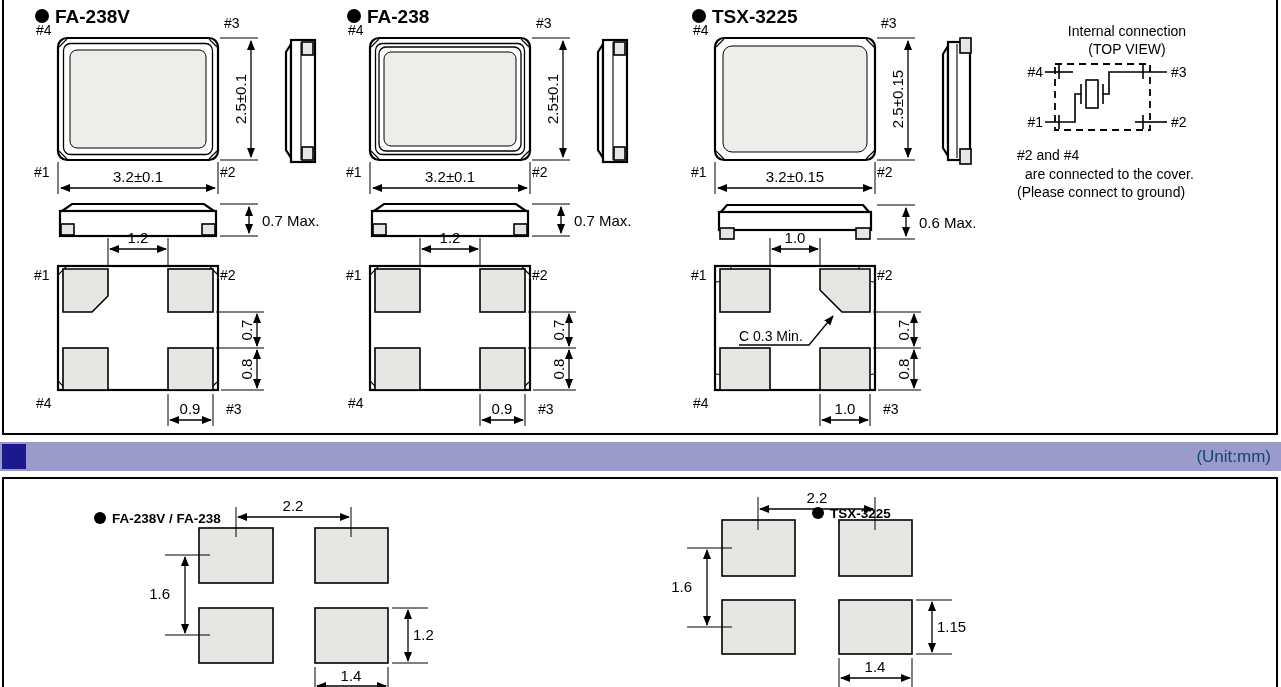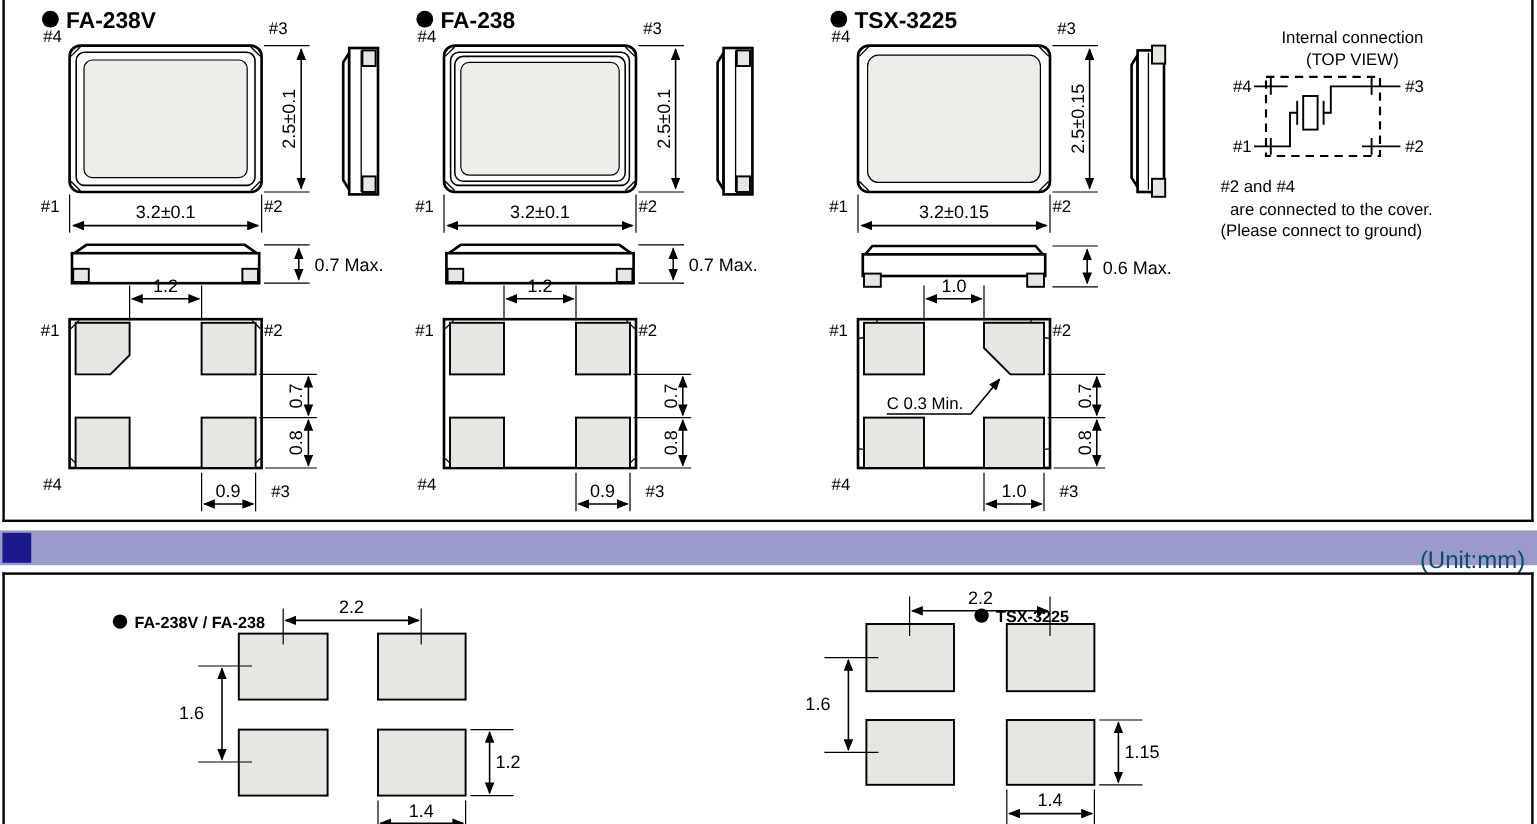--- a/index.html
+++ b/index.html
@@ -3,21 +3,21 @@
 <meta charset="utf-8">
 <style>
   html,body{margin:0;padding:0;background:#fff;}
   .page{position:relative;width:1281px;height:687px;background:#fff;overflow:hidden;
         font-family:"Liberation Sans", sans-serif;color:#0c4a6e;padding-left:13px;}
   .dims-box{position:absolute;left:2px;top:-3px;width:1272px;height:436px;
             border:2.5px solid #000;border-top:none;}
   .fp-header{position:absolute;left:0;top:442px;width:1281px;height:29px;background:var(--bar,#9A9BCB);}
   .fp-header .sq{position:absolute;left:2px;top:2px;width:24px;height:25px;background:var(--sq,#1B1A8D);}
   .fp-header .ttl{position:absolute;left:38px;top:0;line-height:29px;font-size:20px;font-weight:bold;}
-  .fp-header .unit{position:absolute;right:10px;top:11px;line-height:29px;font-size:20px;}
+  .fp-header .unit{position:absolute;right:10px;top:0;line-height:29px;font-size:17px;}
   .fp-box{position:absolute;left:2px;top:477px;width:1272px;height:215px;
           border:2.5px solid #000;border-bottom:none;overflow:hidden;}
   svg text{font-family:"Liberation Sans", sans-serif;fill:#000;}
   .t14{font-size:14px;}
   .t15{font-size:15px;}
   .t13b{font-size:13.5px;font-weight:bold;}
   .t19b{font-size:19px;font-weight:bold;}
   .mid{text-anchor:middle;}
   .end{text-anchor:end;}
   .sw2{stroke:#000;stroke-width:2.2;fill:#fff;}

